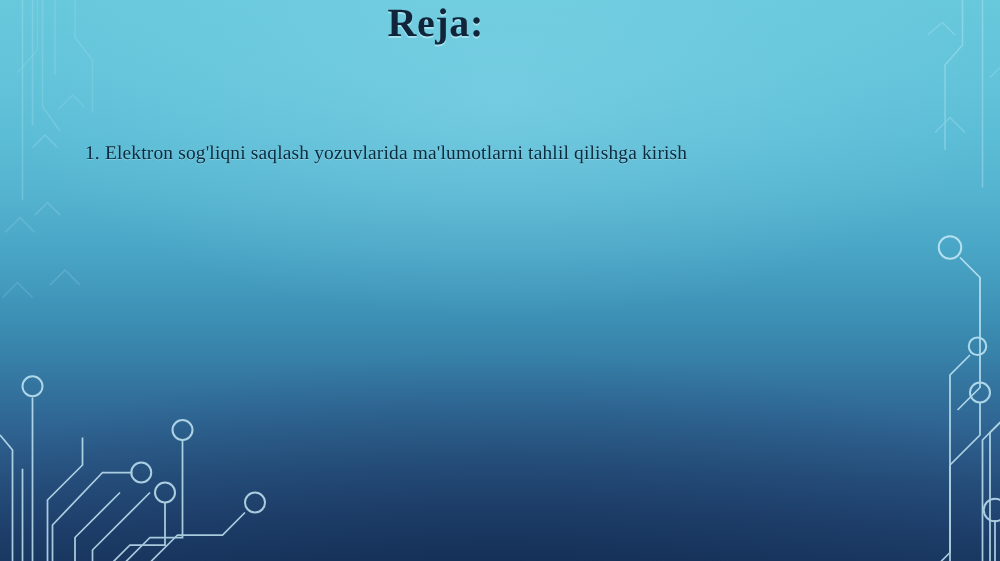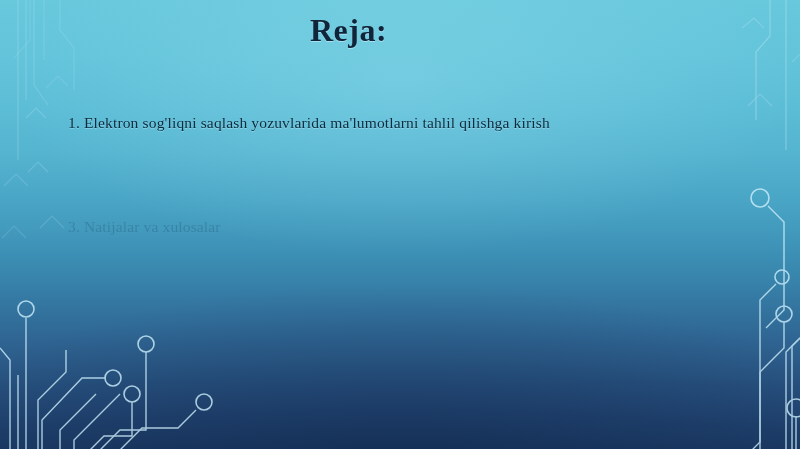--- a/index.html
+++ b/index.html
@@ -51,21 +51,21 @@
   }
   .circuitry svg { display: block; width: 800px; height: 449px; }
 
   .content {
     position: absolute;
     inset: 0;
   }
 
   .slide-title {
     position: absolute;
-    top: 12px;
+    top: 0;
     left: 0;
     width: 697px;
     text-align: center;
     font-size: 32px;
     font-weight: bold;
     color: #10243a;
     letter-spacing: 0.5px;
     text-shadow: 0 1px 0 rgba(205,240,250,0.55);
   }
 
@@ -173,19 +173,16 @@
 
     <div class="slide-title">Reja:</div>
 
     <div class="agenda">
 
       <div class="agenda-item i1">
         <span class="txt">1. Elektron sog'liqni saqlash yozuvlarida ma'lumotlarni tahlil qilishga kirish</span>
       </div>
 
 
-      <div class="agenda-item i3">
-        <span class="txt">3. Natijalar va xulosalar</span>
-      </div>
 
     </div>
   </div>
 </div>
 
 </body></html>

